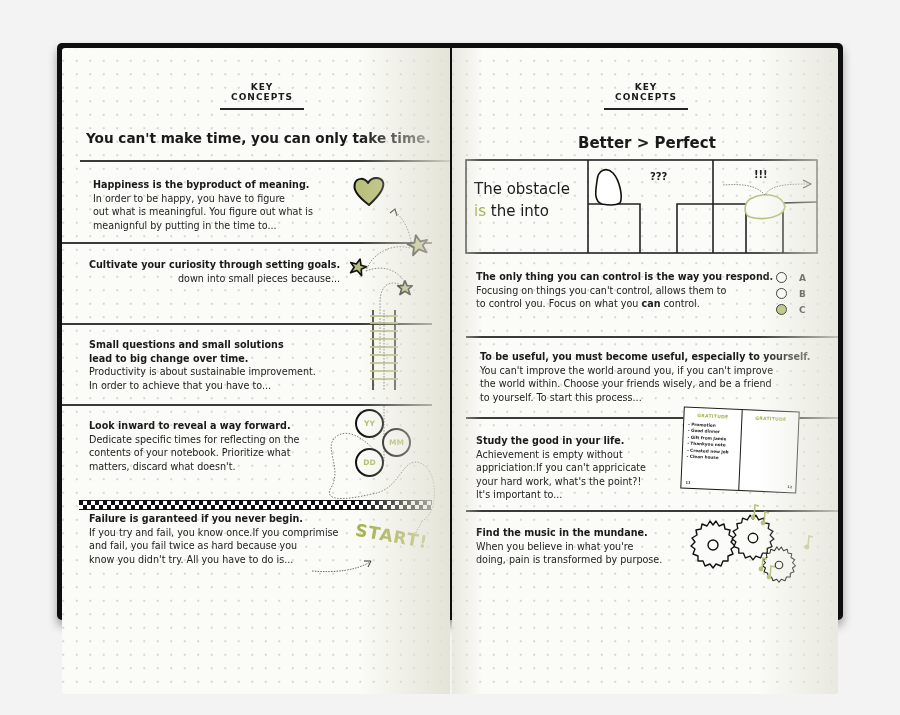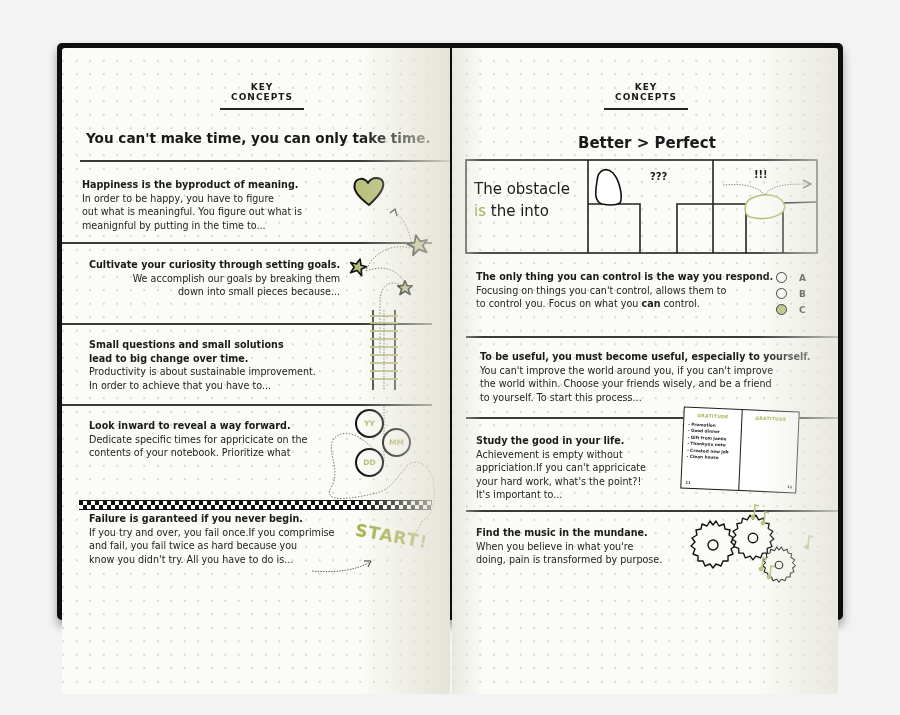--- a/index.html
+++ b/index.html
@@ -101,54 +101,54 @@
 <div class="book">
 
   <div class="page left">
     <div class="header" style="left:158px; top:34px; width:84px;">
       <span>KEY CONCEPTS</span>
       <div class="underline"></div>
     </div>
     <div class="headline" style="left:24px; top:82px; font-size:13.6px;">You can't make time, you can only take time.</div>
     <div class="rule" style="left:18px; top:112px; width:370px;"></div>
 
-    <div class="block" style="left:20px; top:130px;">
+    <div class="block" style="left:31px; top:130px;">
       <span class="t">Happiness is the byproduct of meaning.</span>
       <span class="b">In order to be happy, you have to figure</span>
       <span class="b">out what is meaningful. You figure out what is</span>
       <span class="b">meanignful by putting in the time to...</span>
     </div>
     <div class="rule" style="left:0px; top:194px; width:370px;"></div>
 
     <div class="block" style="left:27px; top:210px;text-align:right;">
       <span class="t">Cultivate your curiosity through setting goals.</span>
-      <span class="b">We accomplish our goals by breaking them</span>
       <span class="b">down into small pieces because...</span>
     </div>
     <div class="rule" style="left:0px; top:275px; width:370px;"></div>
 
     <div class="block" style="left:27px; top:290px;">
       <span class="t">Small questions and small solutions</span>
       <span class="t">lead to big change over time.</span>
       <span class="b">Productivity is about sustainable improvement.</span>
       <span class="b">In order to achieve that you have to...</span>
     </div>
     <div class="rule" style="left:0px; top:356px; width:370px;"></div>
 
     <div class="block" style="left:27px; top:371px;">
       <span class="t">Look inward to reveal a way forward.</span>
-      <span class="b">Dedicate specific times for appricicate on the</span>
+      <span class="b">Dedicate specific times for reflecting on the</span>
       <span class="b">contents of your notebook. Prioritize what</span>
+      <span class="b">matters, discard what doesn't.</span>
     </div>
 
     <div class="checker" style="left:17px; top:452px; width:353px;"></div>
 
     <div class="block" style="left:27px; top:464px;">
       <span class="t">Failure is garanteed if you never begin.</span>
-      <span class="b">If you try and over, you fail once.If you comprimise</span>
+      <span class="b">If you try and fail, you know once.If you comprimise</span>
       <span class="b">and fail, you fail twice as hard because you</span>
       <span class="b">know you didn't try. All you have to do is...</span>
     </div>
 
     <svg style="left:290px; top:128px;" width="34" height="32" viewBox="0 0 34 32">
       <path d="M17 29 C4 19 1 13 3 7 C5 2 12 1 16 7 C20 0 29 1 31 6 C33 12 28 19 17 29 Z" fill="#b9c07a" stroke="#111" stroke-width="2" stroke-linejoin="round"></path>
     </svg>
 
     <svg style="left:290px; top:155px;" width="80" height="150" viewBox="0 0 80 150">
       <path d="M60 45 C58 25 50 15 43 8" fill="none" stroke="#777" stroke-width="1" stroke-dasharray="1.5,1.5"></path>

